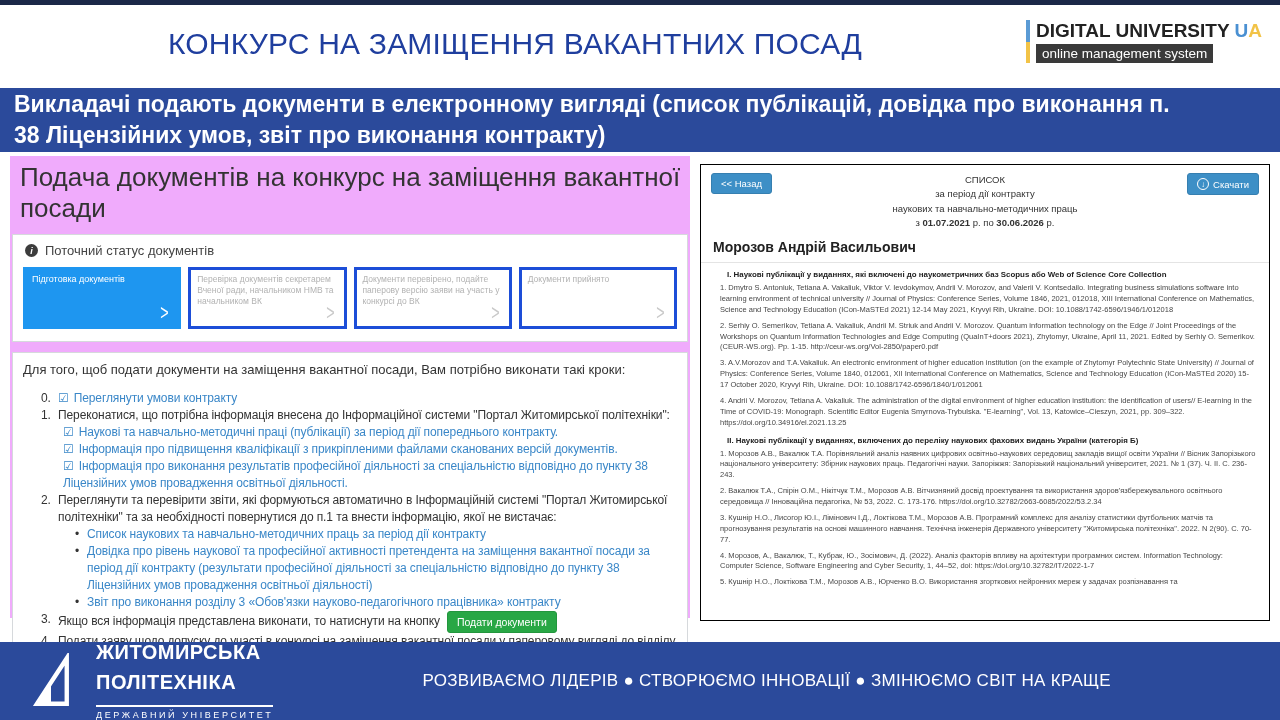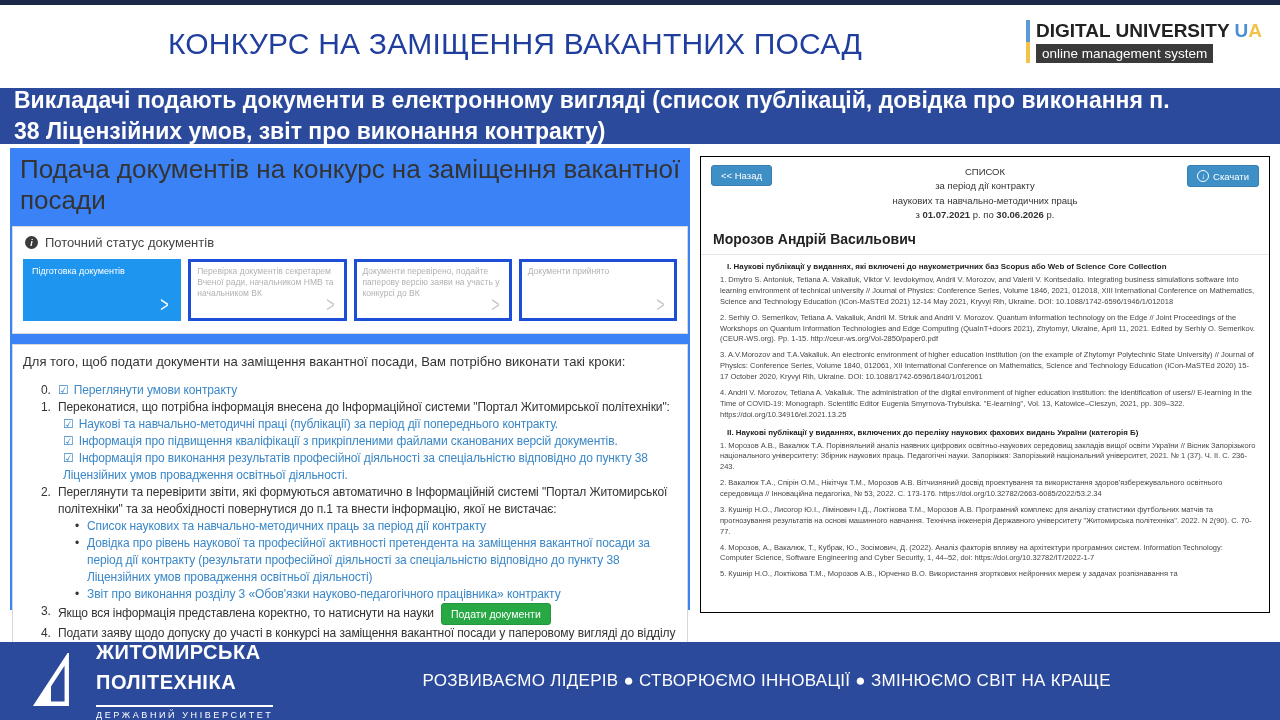--- a/index.html
+++ b/index.html
@@ -14,27 +14,27 @@
   .du{position:absolute;right:18px;top:15px;display:flex;align-items:stretch;gap:6px;}
   .du-bar{width:4px;display:flex;flex-direction:column;}
   .du-bar-top{flex:1;background:#5b9bd5;}
   .du-bar-bot{flex:1;background:#f2c347;}
   .du-col{display:flex;flex-direction:column;align-items:flex-start;}
   .du-l1{font-size:19px;font-weight:bold;color:#222;white-space:pre;}
   .du-u{color:#4a90d2;}.du-a{color:#f2c347;}
   .du-l2{margin-top:2px;background:#3a3a3a;color:#fff;font-size:13.5px;padding:2px 6px;}
 
   
-  .banner{background:#2b4a9b;height:56px;display:flex;align-items:center;padding:0 14px;}
+  .banner{background:#2b4a9b;height:64px;display:flex;align-items:center;padding:0 14px;}
   .banner p{margin:0;color:#fff;font-weight:bold;font-size:23px;line-height:1.35;max-width:1160px;}
 
   
   .content{position:relative;height:474px;background:#fff;}
 
-  .left-shot{position:absolute;left:10px;top:4px;width:680px;height:462px;background:#3b82f6;}
+  .left-shot{position:absolute;left:10px;top:4px;width:680px;height:462px;background:#f0abfc;}
   .left-shot h2{margin:6px 0 10px 10px;font-size:26px;font-weight:400;color:#333;}
   .panel{background:#fff;border:1px solid #d6d9dc;margin:0 2px;}
   .p1-head{display:flex;align-items:center;gap:7px;padding:8px 12px 7px;font-size:13px;color:#444;}
   .info-icon{width:13px;height:13px;flex:none;border-radius:50%;background:#3c3c3c;color:#fff;
              font-size:9px;font-weight:bold;font-style:italic;display:flex;align-items:center;justify-content:center;}
   .status-row{display:flex;gap:7px;padding:2px 10px 12px;}
   .status-box{flex:1;height:48px;border:3px solid #1d4ed8;background:#fff;position:relative;
               padding:4px 6px;font-size:8.5px;line-height:1.3;color:#b2b2b2;box-sizing:content-box;}
   .status-box.active{background:#1e96f0;border-color:#1e96f0;color:#fff;font-size:9px;}
   .chev{position:absolute;right:7px;bottom:-2px;font-size:22px;font-weight:300;color:#c9c9c9;
@@ -166,21 +166,21 @@
             <div class="step-row sub-bullet">
               <span class="dot">•</span>
               <div class="step-content"><span class="lnk">Довідка про рівень наукової та професійної активності претендента на заміщення вакантної посади за період дії контракту (результати професійної діяльності за спеціальністю відповідно до пункту 38 Ліцензійних умов провадження освітньої діяльності)</span></div>
             </div>
             <div class="step-row sub-bullet">
               <span class="dot">•</span>
               <div class="step-content"><span class="lnk">Звіт про виконання розділу 3 «Обов'язки науково-педагогічного працівника» контракту</span></div>
             </div>
             <div class="step-row">
               <span class="step-num">3.</span>
-              <div class="step-content"><span>Якщо вся інформація представлена коректно, то натиснути на науки</span><button class="green-btn">Подати документи</button></div>
+              <div class="step-content"><span>Якщо вся інформація представлена виконати, то натиснути на кнопку</span><button class="green-btn">Подати документи</button></div>
             </div>
             <div class="step-row">
               <span class="step-num">4.</span>
               <div class="step-content"><span>Подати заяву щодо допуску до участі в конкурсі на заміщення вакантної посади у паперовому вигляді до відділу кадрів</span></div>
             </div>
           </div>
       </div>
     </section>
 
     <section class="right-shot">

